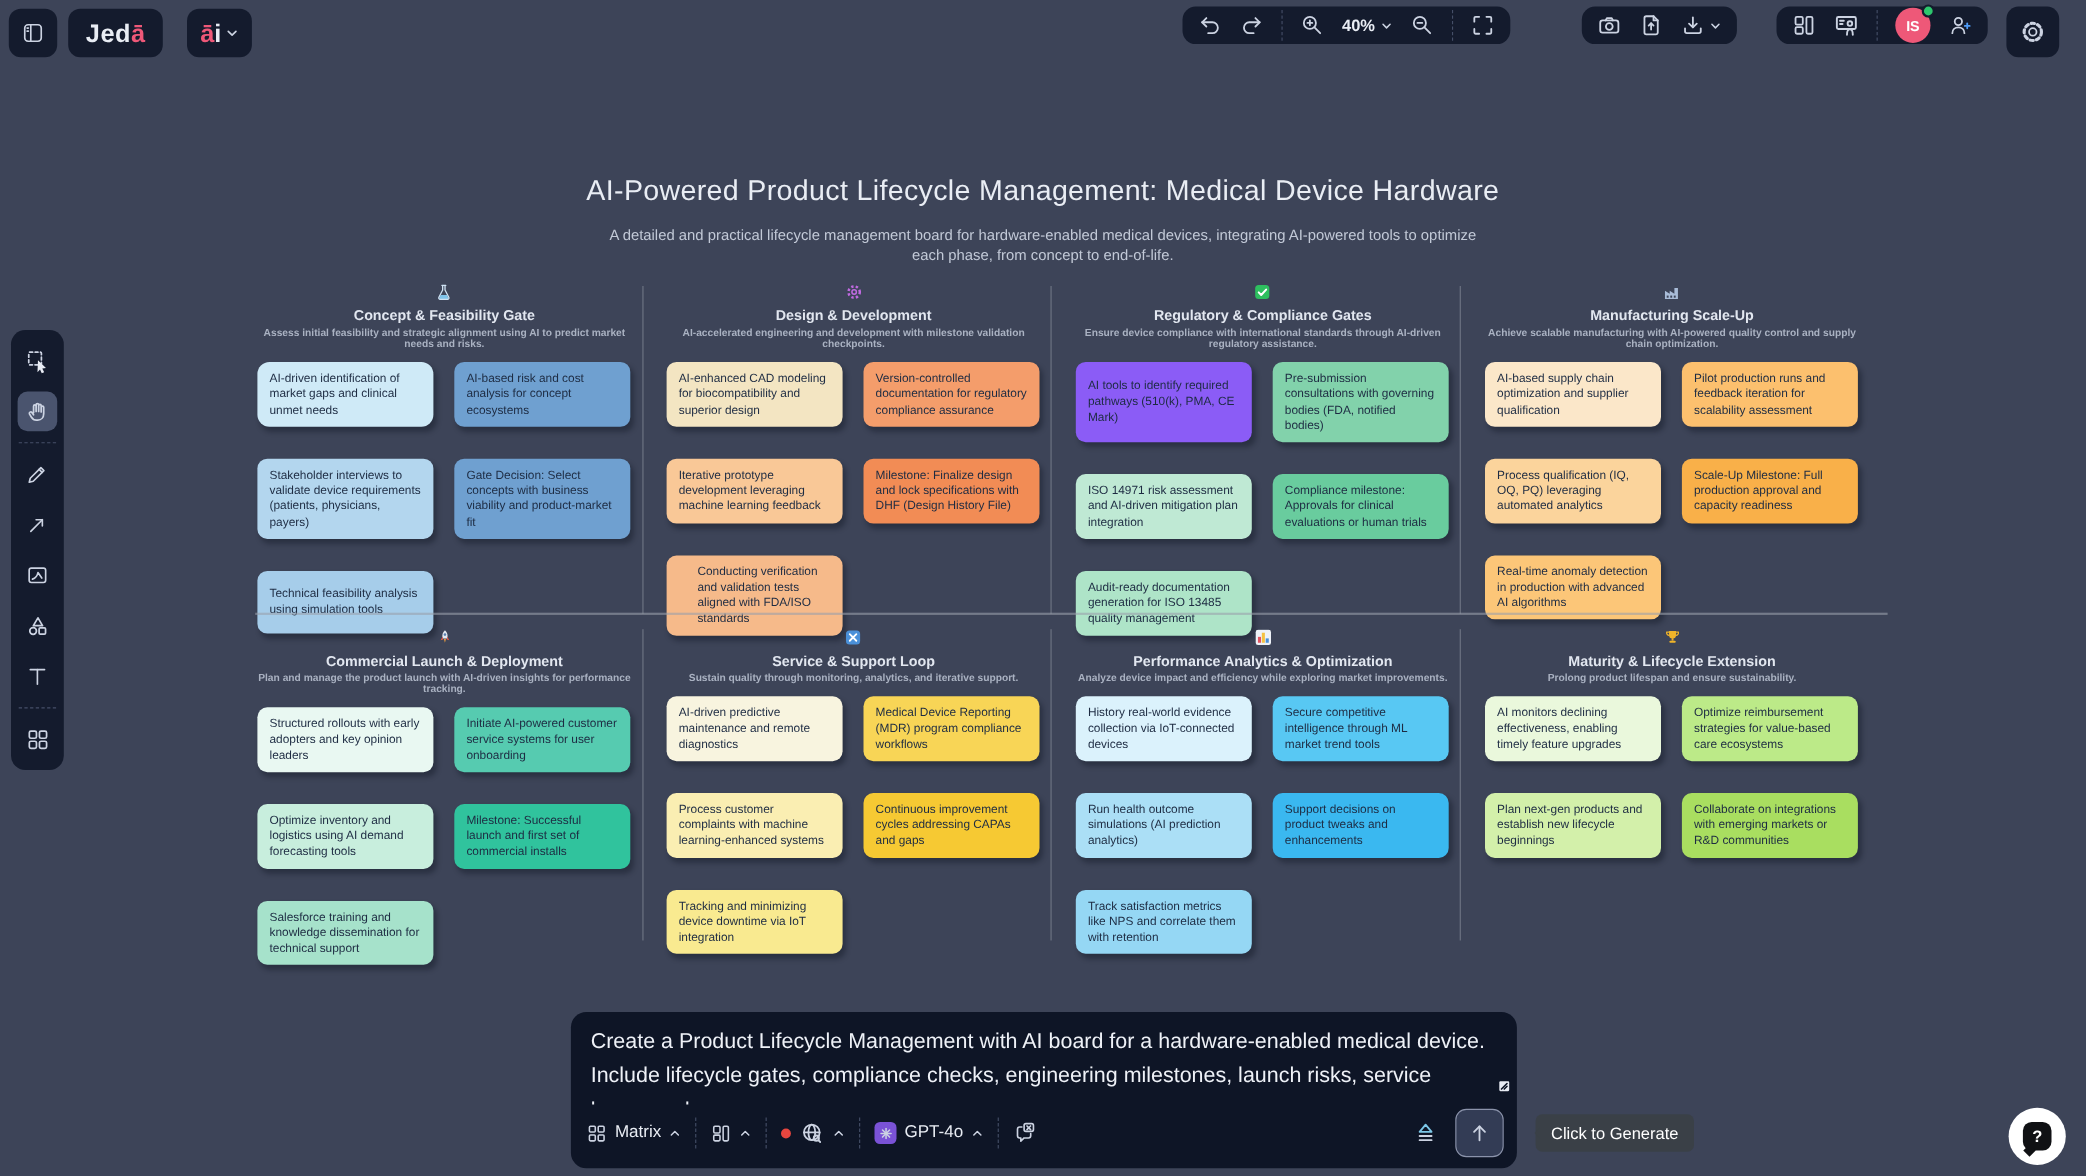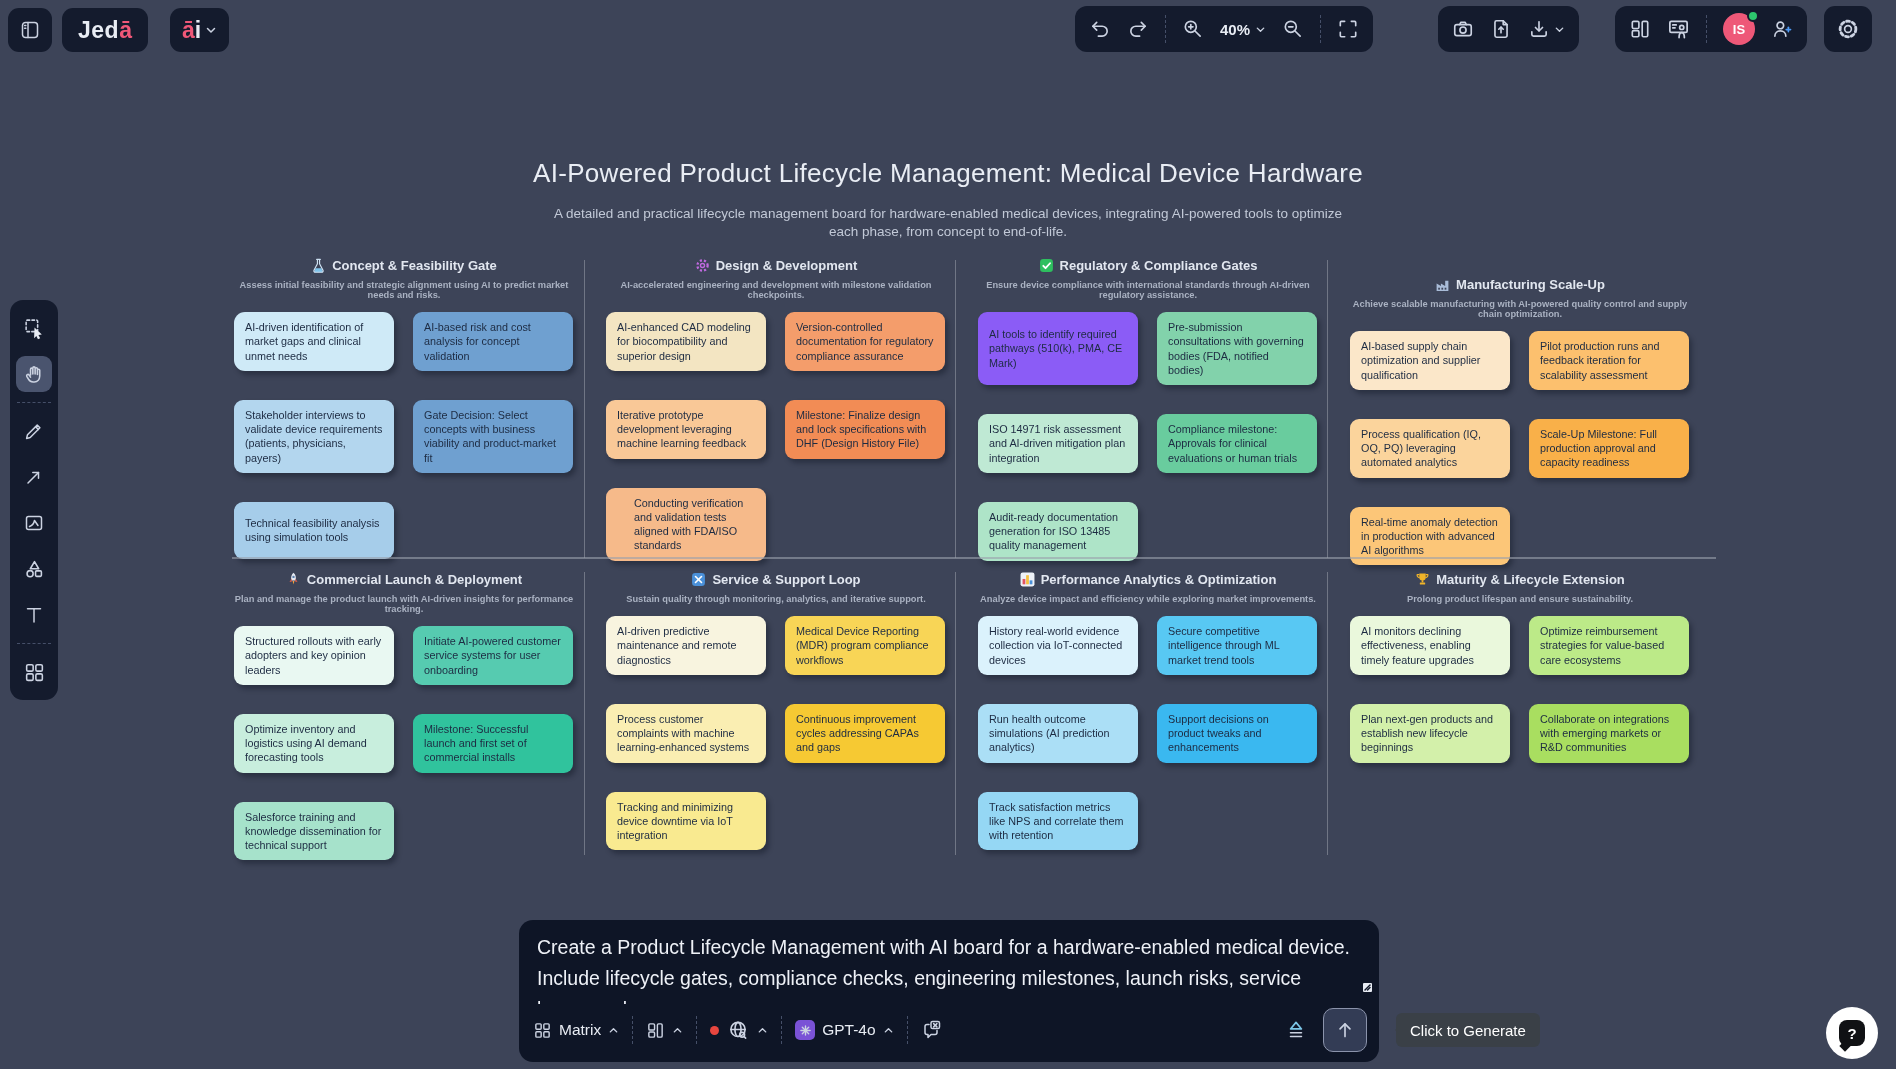--- a/index.html
+++ b/index.html
@@ -13,21 +13,21 @@
   svg { display:block; }
   .stk { stroke:#ccd3e2; fill:none; stroke-width:1.5; stroke-linecap:round; stroke-linejoin:round; }
 
   
   .chip { position:absolute; top:8px; height:44px; background:#141b2d; border-radius:11px;
           display:flex; align-items:center; justify-content:center; }
   #btn-panel-toggle { left:8px; width:44px; }
   #logo { left:62px; padding:0 16px; font-size:23px; font-weight:600; letter-spacing:.5px; }
   #logo .accent, #ai-menu .accent { color:#ef5878; }
   #ai-menu { left:170px; padding:0 12px; font-size:23px; font-weight:600; gap:4px; cursor:pointer; }
-  .tgroup { position:absolute; top:6px; height:46px; background:#141b2d; border-radius:12px;
+  .tgroup { position:absolute; top:6px; height:34px; background:#141b2d; border-radius:12px;
             display:flex; align-items:center; padding:0 14px; gap:16px; }
   #group-history { left:1075px; }
   #group-export { left:1438px; }
   #group-share { left:1615px; }
   #btn-settings { left:1824px; top:6px; width:48px; height:46px; }
   .tbtn { display:flex; align-items:center; justify-content:center; cursor:pointer; }
   .vdash { width:0; height:28px; border-left:1px dashed #454f68; }
   #zoom-level { font-size:15px; font-weight:700; display:flex; align-items:center; gap:5px; cursor:pointer; }
   #avatar { position:relative; width:32px; height:32px; border-radius:50%; background:#ee5878;
             display:flex; align-items:center; justify-content:center; font-size:13px; font-weight:700; color:#fff; }
@@ -43,21 +43,21 @@
 
   
   #board-title { position:absolute; left:0; right:0; top:158px; text-align:center;
                  font-size:26px; font-weight:400; color:#e9edf4; letter-spacing:.3px; }
   #board-subtitle { position:absolute; left:548px; top:205px; width:800px; text-align:center;
                     font-size:13.5px; color:#c2c9d7; line-height:1.35; }
   .divider-v { position:absolute; width:1px; background:#9aa0ac; opacity:.55; }
   .divider-h { position:absolute; height:2px; background:#9aa0ac; opacity:.6; }
   .section { position:absolute; width:340px; }
   .sec-head { text-align:center; }
-  .sec-title { font-size:13px; font-weight:700; color:#e2e7f0; display:inline-flex; align-items:center; gap:6px; }
+  .sec-title { font-size:13px; font-weight:700; color:#e2e7f0; display:inline-flex; align-items:center; gap:6px;flex-direction:column; }
   .sec-sub { margin-top:3px; font-size:9.3px; font-weight:700; color:#aab2c2; }
   .cards { margin-top:12px; display:grid; grid-template-columns:160px 160px; column-gap:19px; row-gap:29px; }
   .card { min-height:57px; border-radius:9px; padding:8px 11px; display:flex; align-items:center;
           font-size:10.8px; line-height:1.32; color:#1d2b42; font-weight:500;
           box-shadow:3px 4px 5px rgba(10,14,25,.35); cursor:pointer; }
 
   
   #composer { position:absolute; left:519px; top:920px; width:860px; height:142px;
               background:#0e1526; border-radius:14px; }
   #prompt-input { position:absolute; left:0; top:0; right:0; height:84px; padding:12px 22px 0 18px;
@@ -339,21 +339,21 @@
               </g>
             </svg>
           </span>
           <span>Concept &amp; Feasibility Gate</span>
         </div><div class="sec-sub">Assess initial feasibility and strategic alignment using AI to predict market needs and risks.</div></div>
       <div class="cards">
         <div class="card" style="background: rgb(207, 234, 247); border-radius: 11px;">
           <span>AI-driven identification of market gaps and clinical unmet needs</span>
         </div>
         <div class="card" style="background: rgb(111, 160, 208);">
-          <span>AI-based risk and cost analysis for concept validation</span>
+          <span>AI-based risk and cost analysis for concept ecosystems</span>
         </div>
         <div class="card" style="background: rgb(179, 214, 238);">
           <span>Stakeholder interviews to validate device requirements (patients, physicians, payers)</span>
         </div>
         <div class="card" style="background: rgb(111, 160, 208);">
           <span>Gate Decision: Select concepts with business viability and product-market fit</span>
         </div>
         <div class="card" style="background: rgb(166, 205, 234);">
           <span>Technical feasibility analysis using simulation tools</span>
         </div>
@@ -410,21 +410,21 @@
           <span>ISO 14971 risk assessment and AI-driven mitigation plan integration</span>
         </div>
         <div class="card" style="background: rgb(105, 204, 158);">
           <span>Compliance milestone: Approvals for clinical evaluations or human trials</span>
         </div>
         <div class="card" style="background: rgb(174, 228, 200);">
           <span>Audit-ready documentation generation for ISO 13485 quality management</span>
         </div>
       </div>
     </div>
-    <div class="section" style="left: 1350px; top: 258px; margin-top: 19px;">
+    <div class="section" style="left: 1350px; top: 258px;">
       <div class="sec-head"><div class="sec-title">
           <span>
             <svg width="15" height="15" viewBox="0 0 14 14">
               <path d="M1.5 13 V6 l4 2.5 V6 l4 2.5 V3.5 h3 V13 Z" fill="#a9bcd8"></path>
               <rect x="3" y="10" width="1.6" height="1.8" fill="#3d4458"></rect>
               <rect x="6" y="10" width="1.6" height="1.8" fill="#3d4458"></rect>
               <rect x="9" y="10" width="1.6" height="1.8" fill="#3d4458"></rect>
             </svg>
           </span>
           <span>Manufacturing Scale-Up</span>

